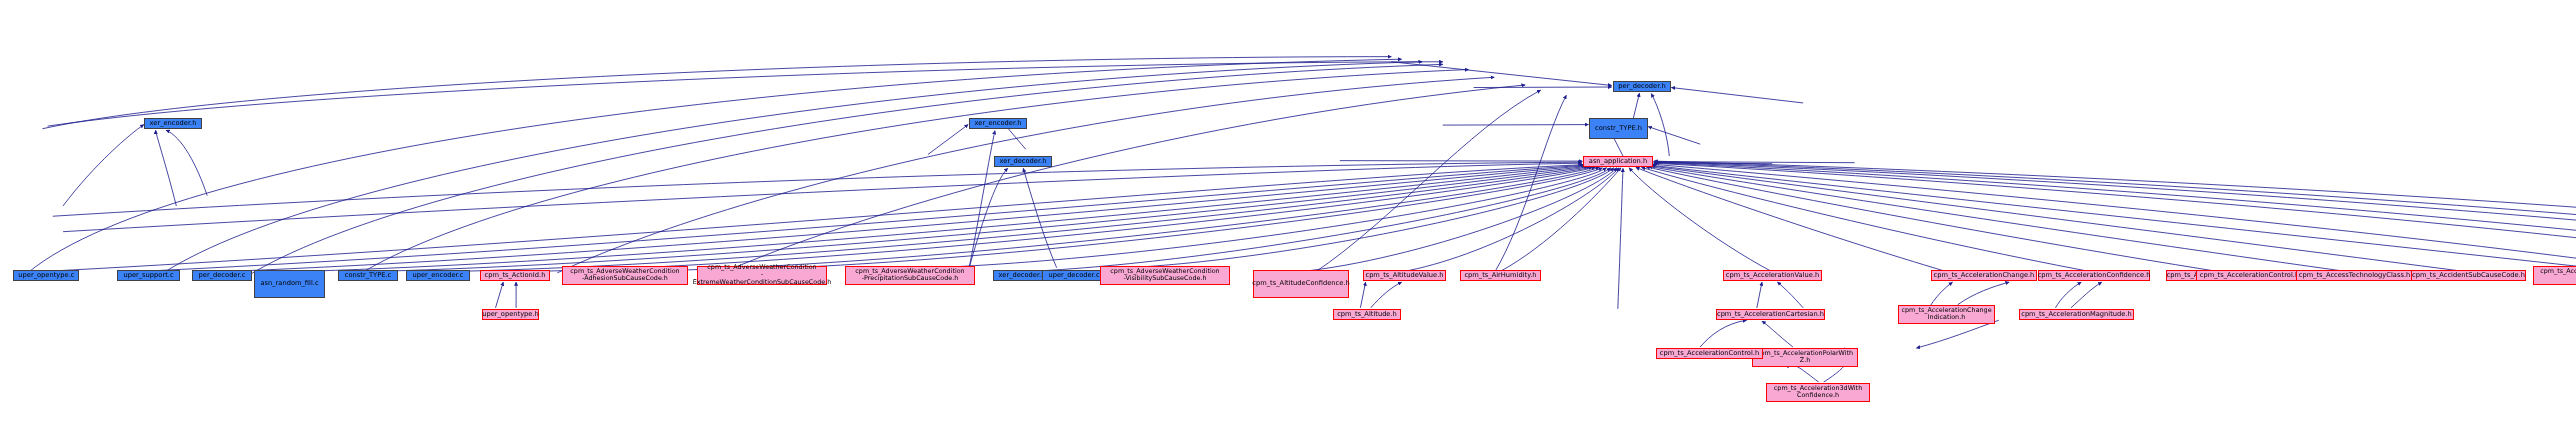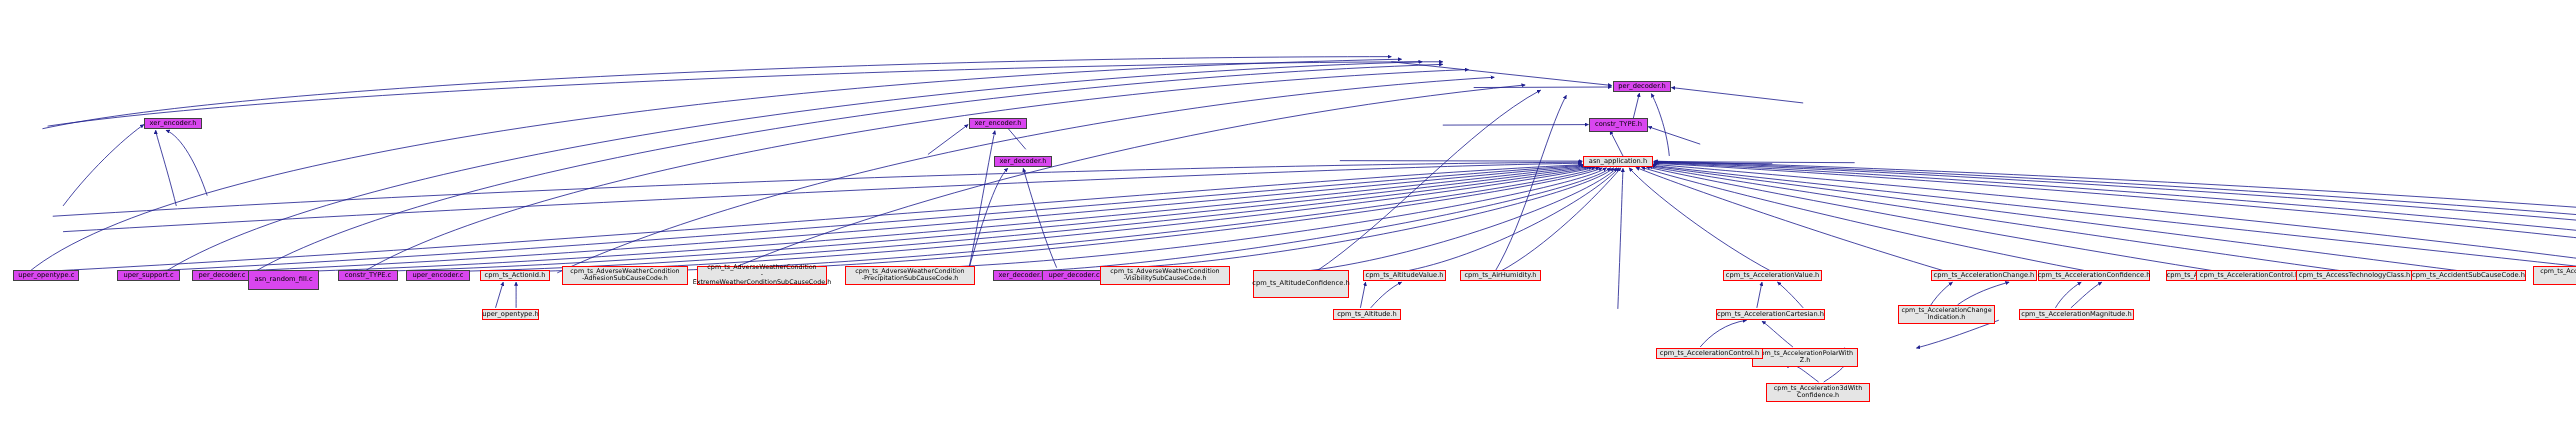--- a/index.html
+++ b/index.html
@@ -22,29 +22,29 @@
   .node{
     position:absolute;
     box-sizing:border-box;
     display:flex;
     align-items:center;
     justify-content:center;
     text-align:center;
     line-height:1.12;
     font-size:6.7px;
     color:#000000;
-    background:#d946ef;
+    background:#3b82f6;
     border:0.5px solid #404040;
     white-space:pre-line;
     z-index:5;
     padding:0 1.5px;
   }
   .node.red{
     border:0.5px solid #ff0000;
-    background:#e5e5e5;
+    background:#f9a8d4;
   }
   .node.thick{
     border:1px solid #404040;
   }
   .node.two-line{
     line-height:1.18;
     font-size:6.4px;
   }
 </style>
 </head>
@@ -170,30 +170,30 @@
       <path d="M 1400 530 C 1700 400 2300 230 2960 165"></path>
       <path d="M 2550 530 C 2700 430 2850 250 2990 175"></path>
       <path d="M 2900 530 C 2960 430 3000 260 3040 185"></path>
 
       <path d="M 6300 60 C 6400 200 6440 400 6420 530"></path>
       <path d="M 6420 70 C 6465 250 6468 420 6455 530"></path>
     </g>
   </svg>
 
   <div class="node" style="left: 1613px; top: 81px; width: 58px; height: 11.3px;">per_decoder.h</div>
-  <div class="node" style="left: 1589px; top: 118px; width: 59px; height: 14px;">constr_TYPE.h</div>
+  <div class="node" style="left: 1589px; top: 118px; width: 59px; height: 21px;">constr_TYPE.h</div>
   <div class="node red" style="left: 1583px; top: 156px; width: 70px; height: 11.3px;">asn_application.h</div>
   <div class="node" style="left: 144px; top: 118px; width: 58px; height: 11.3px;">xer_encoder.h</div>
   <div class="node" style="left: 969px; top: 118px; width: 58px; height: 11.3px;">xer_encoder.h</div>
   <div class="node" style="left: 994px; top: 156px; width: 58px; height: 11.3px;">xer_decoder.h</div>
 
   <div class="node" style="left: 13.4px; top: 270px; width: 66px; height: 11.3px;">uper_opentype.c</div>
   <div class="node" style="left: 117px; top: 270px; width: 63px; height: 11.3px;">uper_support.c</div>
   <div class="node" style="left: 192px; top: 270px; width: 60px; height: 11.3px;">per_decoder.c</div>
-  <div class="node" style="left: 248px; top: 270px; width: 71px; height: 20px;">asn_random_fill.c</div>
+  <div class="node" style="left: 254px; top: 270px; width: 71px; height: 28px;">asn_random_fill.c</div>
   <div class="node" style="left: 338px; top: 270px; width: 60px; height: 11.3px;">constr_TYPE.c</div>
   <div class="node thick" style="left: 406px; top: 270px; width: 64px; height: 11.3px;">uper_encoder.c</div>
   <div class="node red" style="left: 480px; top: 270px; width: 70px; height: 11.3px;">cpm_ts_ActionId.h</div>
   <div class="node red two-line" style="left: 562px; top: 266px; width: 126px; height: 18.5px;">cpm_ts_AdverseWeatherCondition
 -AdhesionSubCauseCode.h</div>
   <div class="node red two-line" style="left: 697px; top: 266px; width: 130px; height: 18.5px;">cpm_ts_AdverseWeatherCondition
 -ExtremeWeatherConditionSubCauseCode.h</div>
   <div class="node red two-line" style="left: 845px; top: 266px; width: 130px; height: 18.5px;">cpm_ts_AdverseWeatherCondition
 -PrecipitationSubCauseCode.h</div>
   <div class="node" style="left: 993px; top: 270px; width: 58px; height: 11.3px;">xer_decoder.h</div>

